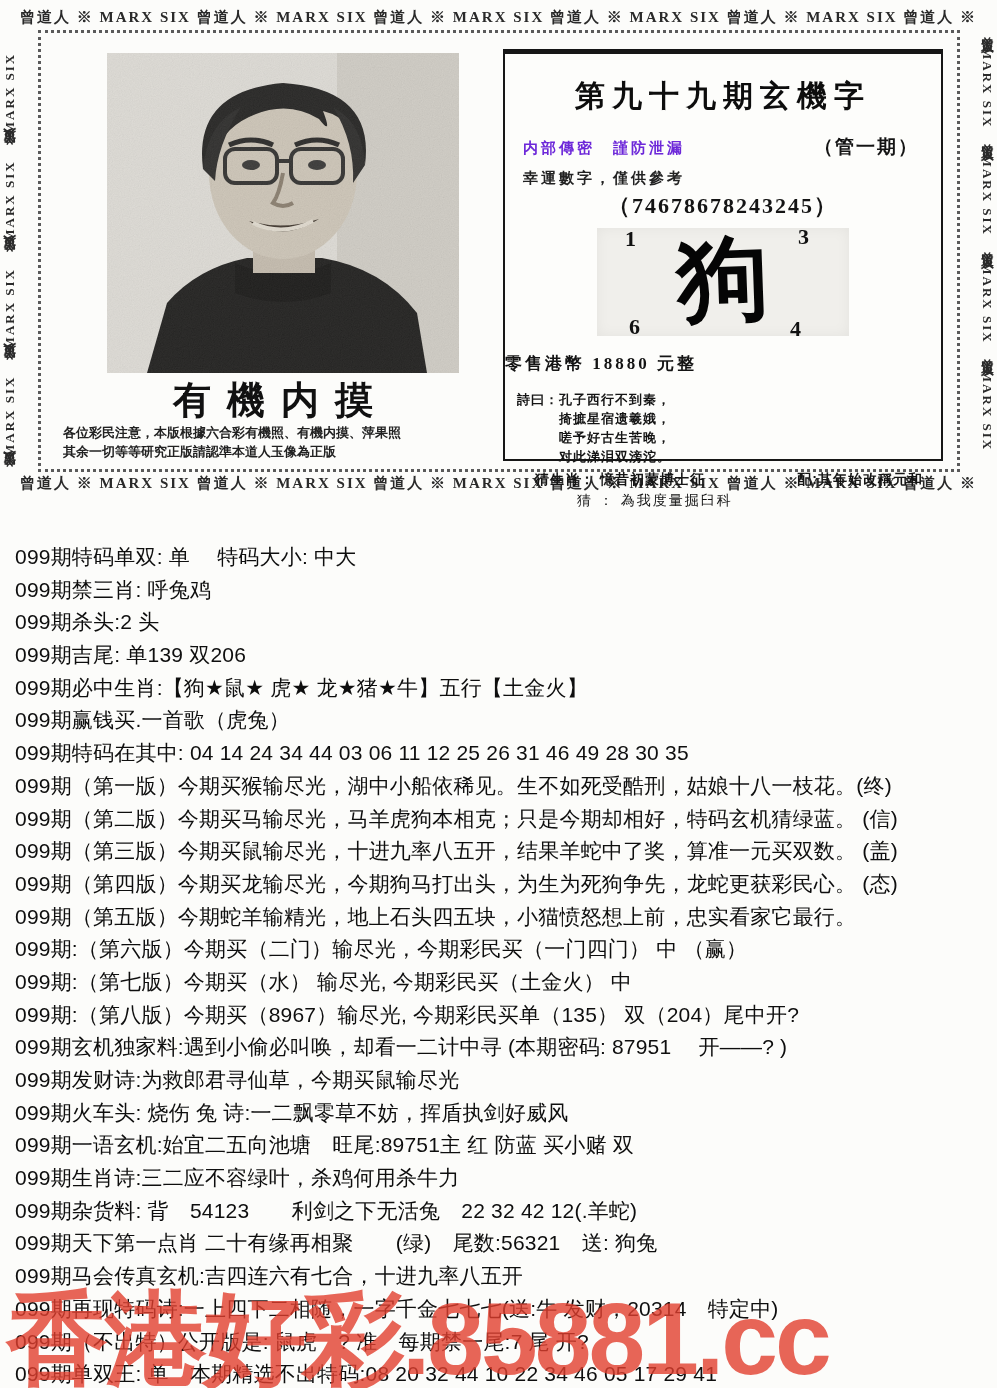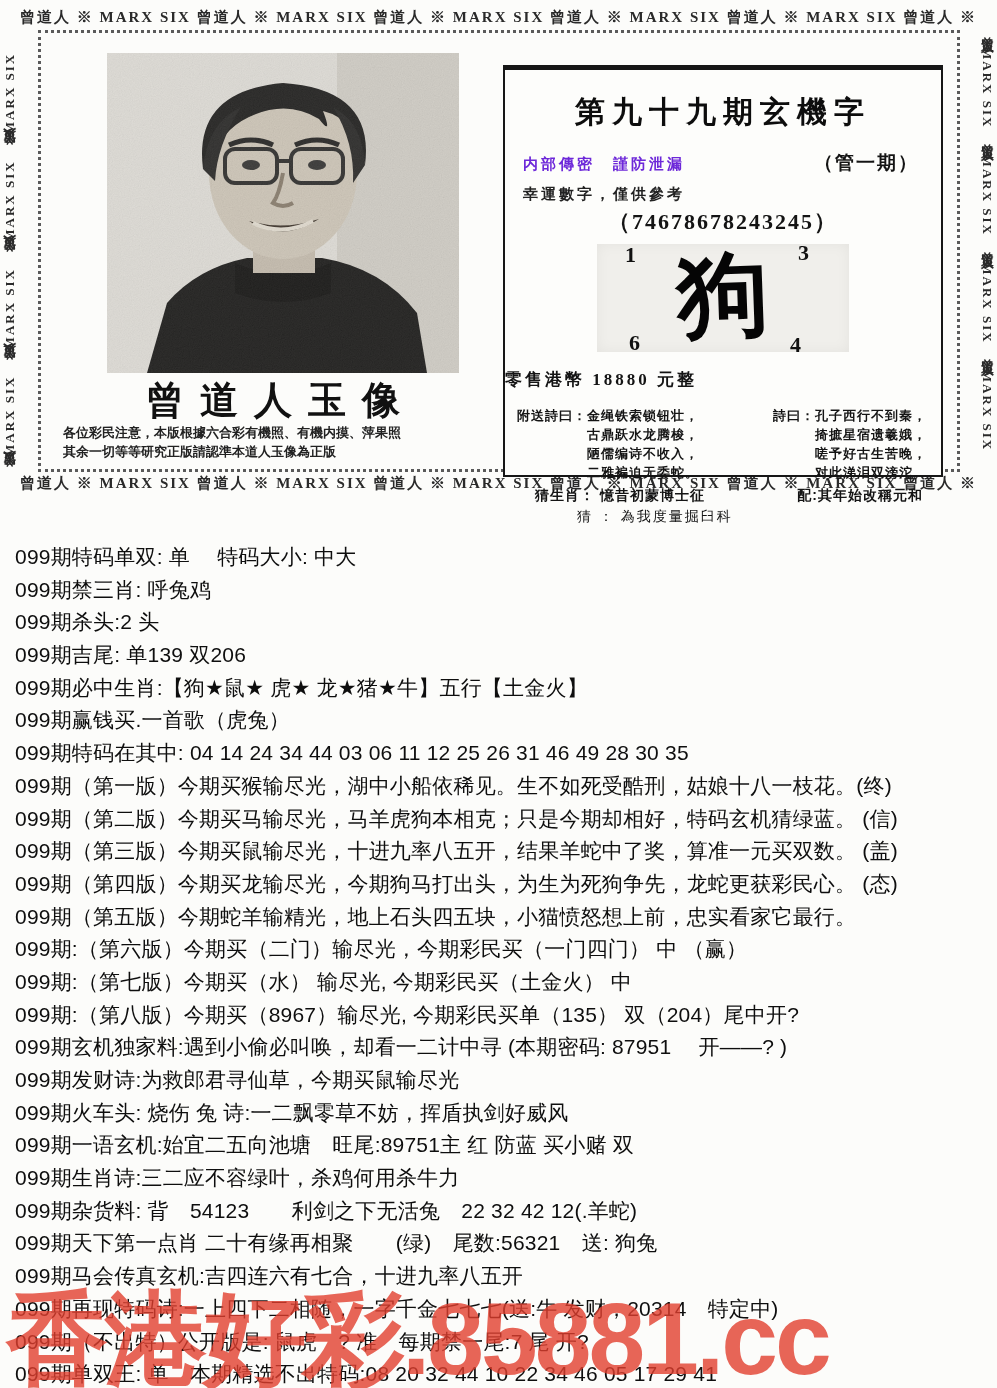--- a/index.html
+++ b/index.html
@@ -36,21 +36,21 @@
   }
   .caption {
     position:absolute; left:40px; top:342px; width:400px; text-align:center;
     font-family:"Liberation Serif","DejaVu Serif",serif; font-weight:bold;
     font-size:38px; letter-spacing:16px; color:#111; white-space:nowrap;
   }
   .notes { position:absolute; left:22px; top:390px; width:450px;
     font-size:13px; font-weight:bold; color:#222; line-height:19px; }
   
   .panel {
-    position:absolute; left:462px; top:32px; width:440px; height:412px;
+    position:absolute; left:462px; top:16px; width:440px; height:412px;
     border:2px solid #161616; border-top:5px solid #161616; background:#fdfdfb;
   }
   .panel-title {
     margin-top:22px; text-align:center; font-family:"Liberation Serif","DejaVu Serif",serif;
     font-weight:bold; font-size:30px; letter-spacing:7px; color:#0d0d0d; white-space:nowrap;
   }
   .sub-row { display:flex; justify-content:space-between; align-items:baseline;
     padding:0 22px 0 18px; margin-top:17px; }
   .sub-left { font-size:15px; font-weight:bold; letter-spacing:3px; color:#6d28d9; }
   .sub-right { font-size:19px; font-weight:bold; letter-spacing:2px;
@@ -137,21 +137,21 @@
         <ellipse cx="144" cy="112" rx="9" ry="5" fill="#333"></ellipse>
         <ellipse cx="210" cy="112" rx="9" ry="5" fill="#333"></ellipse>
 
         <path d="M176,120 Q172,142 166,150 Q176,156 186,150" stroke="#8d8171" stroke-width="4" fill="none"></path>
         <path d="M142,168 Q176,190 212,166 Q176,178 142,168" fill="#3a3028"></path>
         <path d="M146,170 Q176,184 206,168" stroke="#efe9dd" stroke-width="4" fill="none"></path>
         <path d="M128,150 Q140,166 150,170" stroke="#b3a globally" stroke-width="0" fill="none"></path>
         <rect x="0" y="0" width="352" height="320" fill="#bdb8ae" opacity="0.18" filter="url(#grain)"></rect>
       </svg>
     </div>
-    <div class="caption">曾道人玉像</div>
+    <div class="caption">有機内摸</div>
     <div class="notes">
       <div>各位彩民注意，本版根據六合彩有機照、有機内摸、萍果照</div>
       <div>其余一切等等研究正版請認準本道人玉像為正版</div>
     </div>
 
     <div class="panel">
       <div class="panel-title">第九十九期玄機字</div>
       <div class="sub-row">
         <span class="sub-left">内部傳密　謹防泄漏</span>
         <span class="sub-right">（管一期）</span>
@@ -163,29 +163,20 @@
         <span class="corner-num tl">1</span>
         <span class="corner-num tr">3</span>
         <span class="corner-num bl">6</span>
         <span class="corner-num br">4</span>
         <div class="dog-char">狗</div>
       </div>
 
       <div class="price">零售港幣 18880 元整</div>
 
       <div class="poems">
-        <div class="poem">
-          <span class="poem-label">附送詩曰：</span>
-          <span class="poem-lines">
-            <div>金绳铁索锁钮壮，</div>
-            <div>古鼎跃水龙腾梭，</div>
-            <div>陋儒编诗不收入，</div>
-            <div>二雅褊迫无委蛇。</div>
-          </span>
-        </div>
         <div class="poem">
           <span class="poem-label">詩曰：</span>
           <span class="poem-lines">
             <div>孔子西行不到秦，</div>
             <div>掎摭星宿遗羲娥，</div>
             <div>嗟予好古生苦晚，</div>
             <div>对此涕泪双滂沱。</div>
           </span>
         </div>
       </div>

